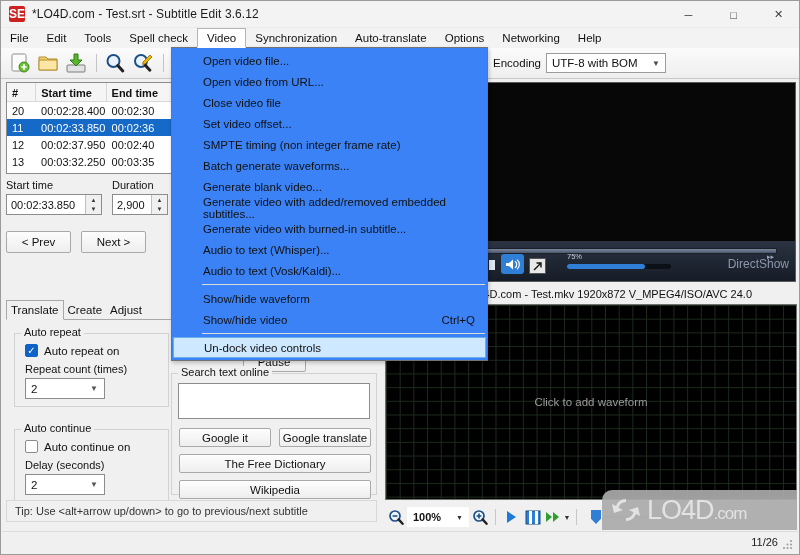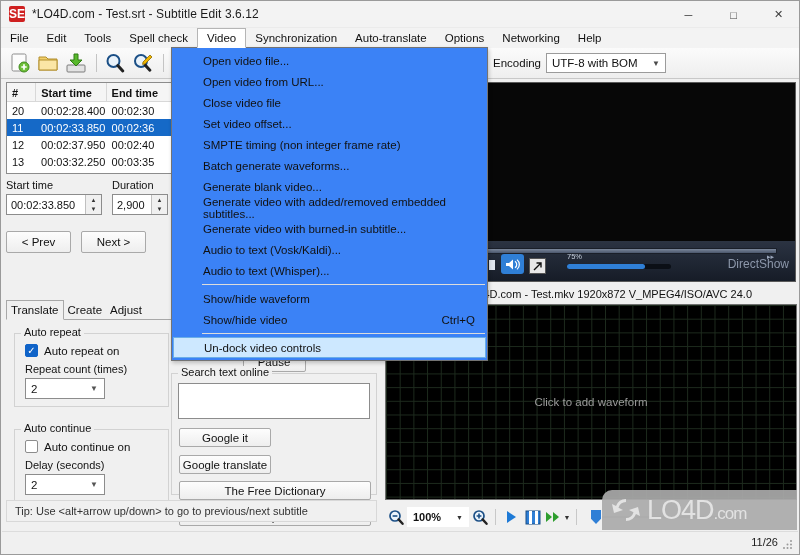--- a/index.html
+++ b/index.html
@@ -456,21 +456,21 @@
       <div class="btn" style="width:63px;height:20px;">Next &gt;</div>
     </div>
     <div style="display:flex; justify-content:center; margin-top:6px;">
       <div class="btn" style="width:63px;height:20px;">Pause</div>
     </div>
   </div>
 
   <div class="search-group">
     <div class="group-title">Search text online</div>
     <div class="text-area" style="margin:9px auto 0 auto;" placeholder=""></div>
-    <div style="display:flex; gap:8px; margin:9px auto 0 7px;flex-direction:column;">
+    <div style="display:flex; gap:8px; margin:9px auto 0 7px;">
       <div class="btn" style="width:92px;height:19px;">Google it</div>
       <div class="btn" style="width:92px;height:19px;">Google translate</div>
     </div>
     <div class="btn" style="width:192px;height:19px;margin:7px auto 0 7px;">The Free Dictionary</div>
     <div class="btn" style="width:192px;height:19px;margin:7px auto 0 7px;">Wikipedia</div>
   </div>
 
   <div class="video-panel">
     <div class="video-screen"></div>
     <div class="vp-controls">
@@ -579,22 +579,22 @@
   <div class="dropdown">
     <div class="dd-item">Open video file...</div>
     <div class="dd-item">Open video from URL...</div>
     <div class="dd-item">Close video file</div>
     <div class="dd-item">Set video offset...</div>
     <div class="dd-item">SMPTE timing (non integer frame rate)</div>
     <div class="dd-item">Batch generate waveforms...</div>
     <div class="dd-item">Generate blank video...</div>
     <div class="dd-item">Generate video with added/removed embedded subtitles...</div>
     <div class="dd-item">Generate video with burned-in subtitle...</div>
+    <div class="dd-item">Audio to text (Whisper)...</div>
     <div class="dd-item">Audio to text (Vosk/Kaldi)...</div>
-    <div class="dd-item">Audio to text (Whisper)...</div>
     <div class="dd-sep"></div>
     <div class="dd-item">Show/hide waveform</div>
     <div class="dd-item">
       <span>Show/hide video</span>
       <span class="shortcut">Ctrl+Q</span>
     </div>
     <div class="dd-sep"></div>
     <div class="dd-item highlight">Un-dock video controls</div>
   </div>
 

